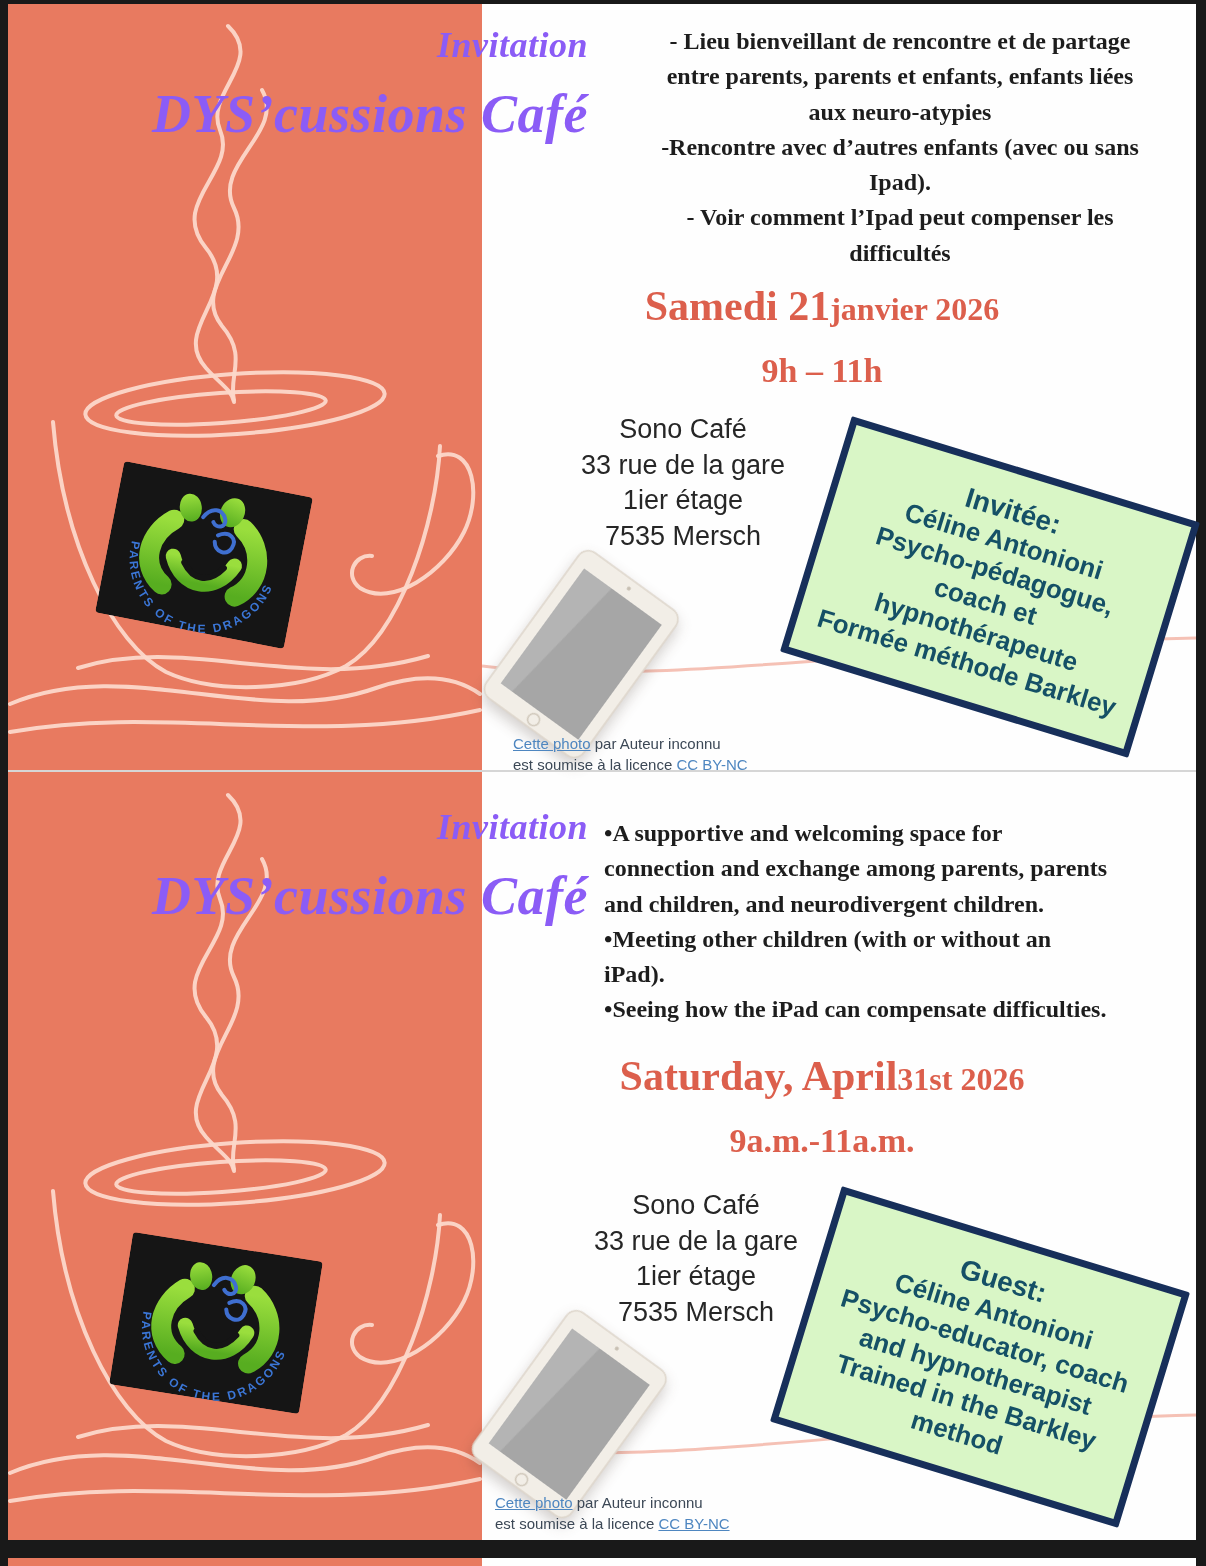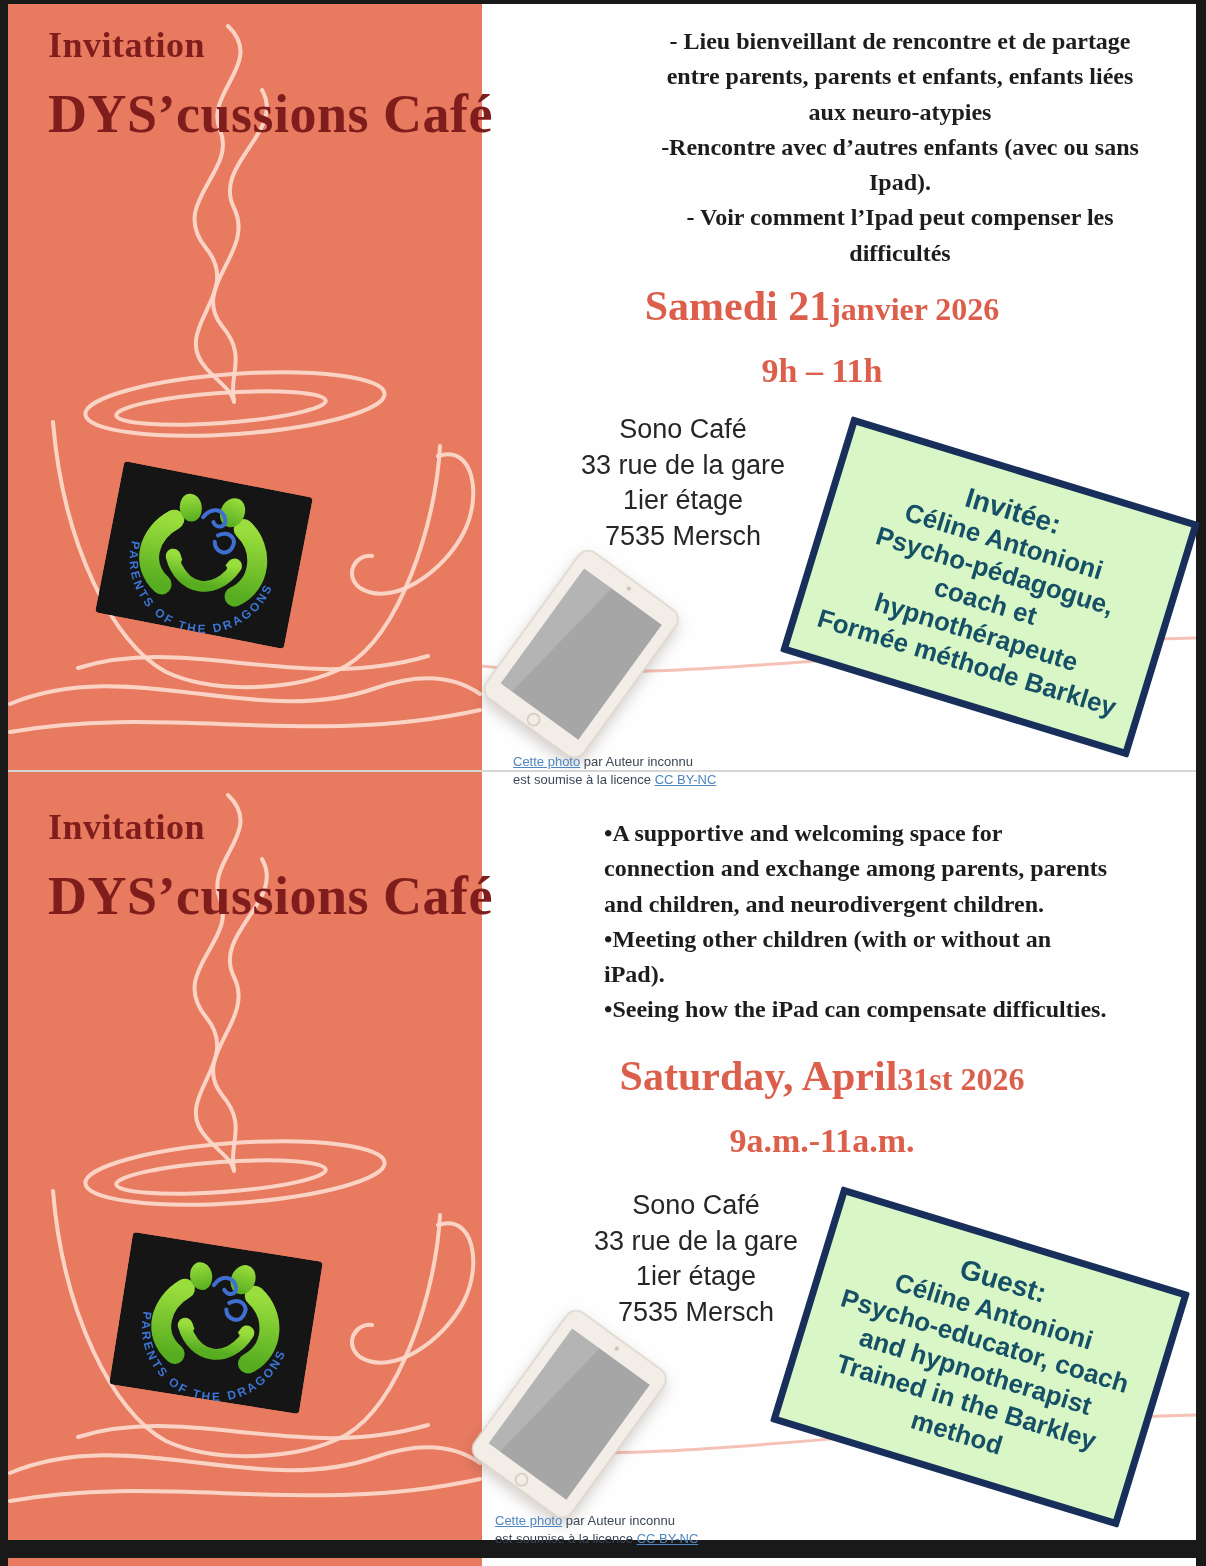--- a/index.html
+++ b/index.html
@@ -2,36 +2,36 @@
 <html><head>
 <meta charset="utf-8">
 <style>
   html,body{margin:0;padding:0;background:#101010;}
   #canvas{position:relative;width:1206px;height:1566px;background:#191919;overflow:hidden;
           font-family:"Liberation Serif",serif;}
   .page{position:absolute;left:8px;width:1188px;background:#fefefe;}
   .panel{position:absolute;left:0;top:0;width:474px;height:100%;background:#e87a60;overflow:hidden;}
   .cup-svg{position:absolute;left:0;top:0;}
   .logo-wrap{position:absolute;width:192px;height:154px;z-index:2;}
-  .title-block{position:absolute;left:40px;width:540px;text-align:left;z-index:3;color:#7f1d1d;}
+  .title-block{position:absolute;left:40px;width:540px;text-align:right;z-index:3;color:#8b5cf6;font-style:italic;}
   .title-small{font-size:36px;font-weight:700;letter-spacing:.5px;}
   .title-large{font-size:54px;font-weight:700;margin-top:17px;letter-spacing:.5px;}
   .bullets{position:absolute;z-index:3;font-size:24px;font-weight:700;color:#1d1d1d;
            white-space:pre-line;line-height:1.47;}
   .bullets.centered{text-align:center;}
   .date-line{position:absolute;z-index:3;width:760px;text-align:center;color:#dc5f4c;}
   .date-big{font-size:42px;font-weight:700;}
   .date-sub{font-size:32px;font-weight:700;}
   .time-line{position:absolute;z-index:3;width:760px;text-align:center;color:#dc5f4c;
              font-size:34px;font-weight:700;}
   .address{position:absolute;z-index:3;width:300px;text-align:center;color:#262626;
            font-family:"Liberation Sans",sans-serif;font-size:27px;line-height:1.32;white-space:pre-line;}
   .ipad{position:absolute;z-index:2;transform:rotate(36deg);filter:drop-shadow(3px 6px 7px rgba(60,40,30,.22));}
-  .caption{position:absolute;z-index:3;font-family:"Liberation Sans",sans-serif;font-size:13px;
-           color:#3c4856;line-height:1.4;margin-top:20px;}
+  .caption{position:absolute;z-index:3;font-family:"Liberation Sans",sans-serif;font-size:15px;
+           color:#3c4856;line-height:1.4;}
   .cap-link{color:#4e86c0;text-decoration:underline;cursor:pointer;}
   .guest-box{position:absolute;z-index:4;width:350px;height:232px;background:#d9f6c6;
              border:7px solid #172f5a;border-radius:2px;transform:rotate(17deg);
              display:flex;flex-direction:column;justify-content:center;text-align:center;
              font-family:"Liberation Sans",sans-serif;color:#155066;}
   .guest-title{font-size:28px;font-weight:700;}
   .guest-lines{font-size:26px;font-weight:600;line-height:1.22;white-space:pre-line;}
   .wave{position:absolute;left:474px;z-index:1;}
   .divider{position:absolute;left:8px;width:1188px;height:2px;background:#d6d6d6;z-index:5;}
   .sliver{position:absolute;left:8px;top:1558px;width:1188px;height:8px;background:#fefefe;}

